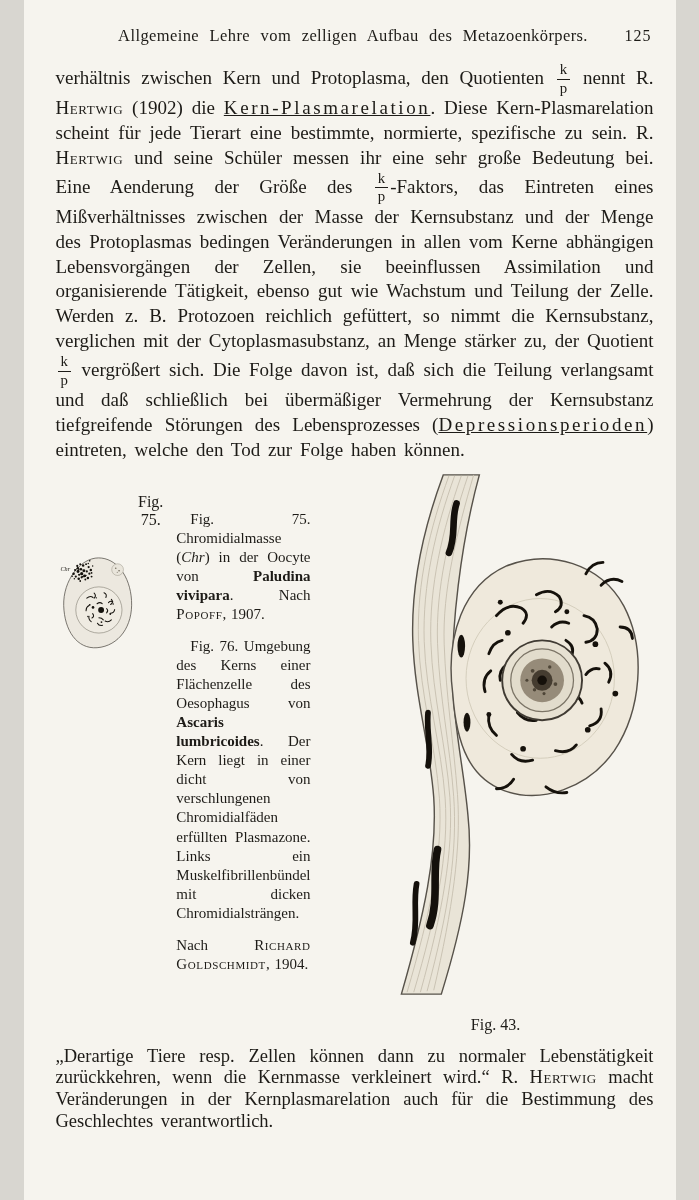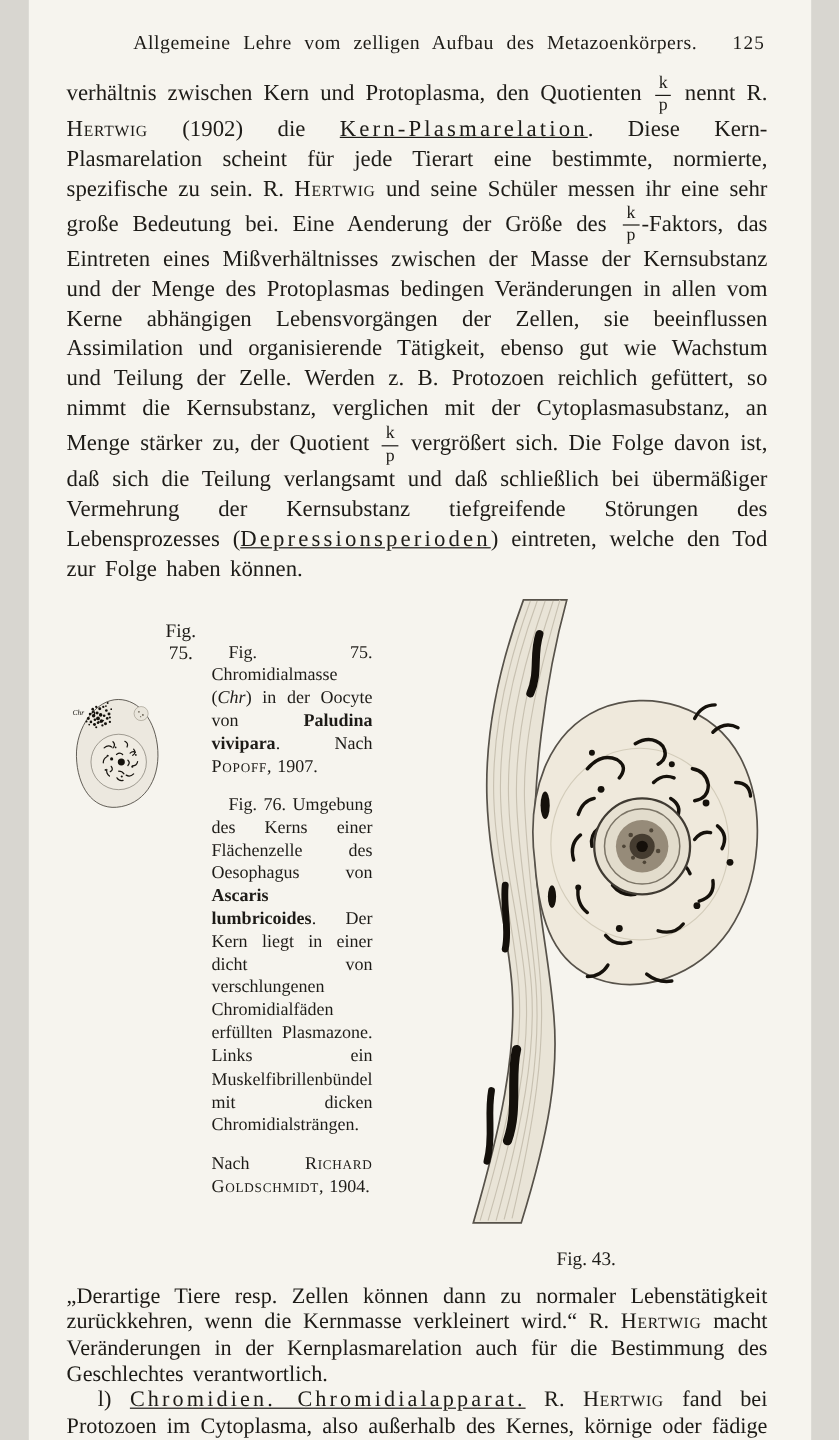--- a/index.html
+++ b/index.html
@@ -1,18 +1,18 @@
 <!DOCTYPE html>
 <html lang="de"><head>
 <meta charset="utf-8">
 <style>
   html,body { margin:0; padding:0; background:#d8d6d0; }
   .page {
     width:652px; height:1200px; box-sizing:border-box;
-    margin:0 auto; padding:24px 36px 0 32px;
+    margin:0 auto; padding:24px 22px 0 32px;
     background:#f6f4ee; color:#1d1b17;
     font-family:"Liberation Serif","DejaVu Serif",serif;
     position:relative; overflow:hidden;
   }
   .header-row {
     display:flex; align-items:baseline;
     font-size:16.5px; letter-spacing:0.4px; word-spacing:6px;
     padding:2px 2px 0 40px; margin-bottom:16px;
   }
   .header-title { flex:1; text-align:center; }
@@ -215,15 +215,14 @@
         </g>
         <circle cx="206" cy="218" r="11" fill="#453c30"></circle>
         <circle cx="206" cy="218" r="5" fill="#15100a"></circle>
       </svg>
       <div class="fig-label">Fig. 43.</div>
     </div>
   </div>
 
   <p class="body-text bottom-text para2"><span>„Derartige Tiere resp. Zellen können dann zu normaler Lebenstätigkeit zurückkehren, wenn die Kernmasse verkleinert wird.“ R. </span><span class="sc">Hertwig</span><span> macht Veränderungen in der Kernplasmarelation auch für die Bestimmung des Geschlechtes verantwortlich.</span></p>
 
-  <p class="body-text bottom-text para3"><span>l) </span><span class="sp">Chromidien. Chromidialapparat.</span><span> R. </span><span class="sc">Hertwig</span><span> fand bei Protozoen im Cytoplasma, also außerhalb des Kernes, körnige oder fädige Einschlüsse, die bisweilen netzförmig verbunden sind und sich</span></p>
 
 </div>
 
 </body></html>

